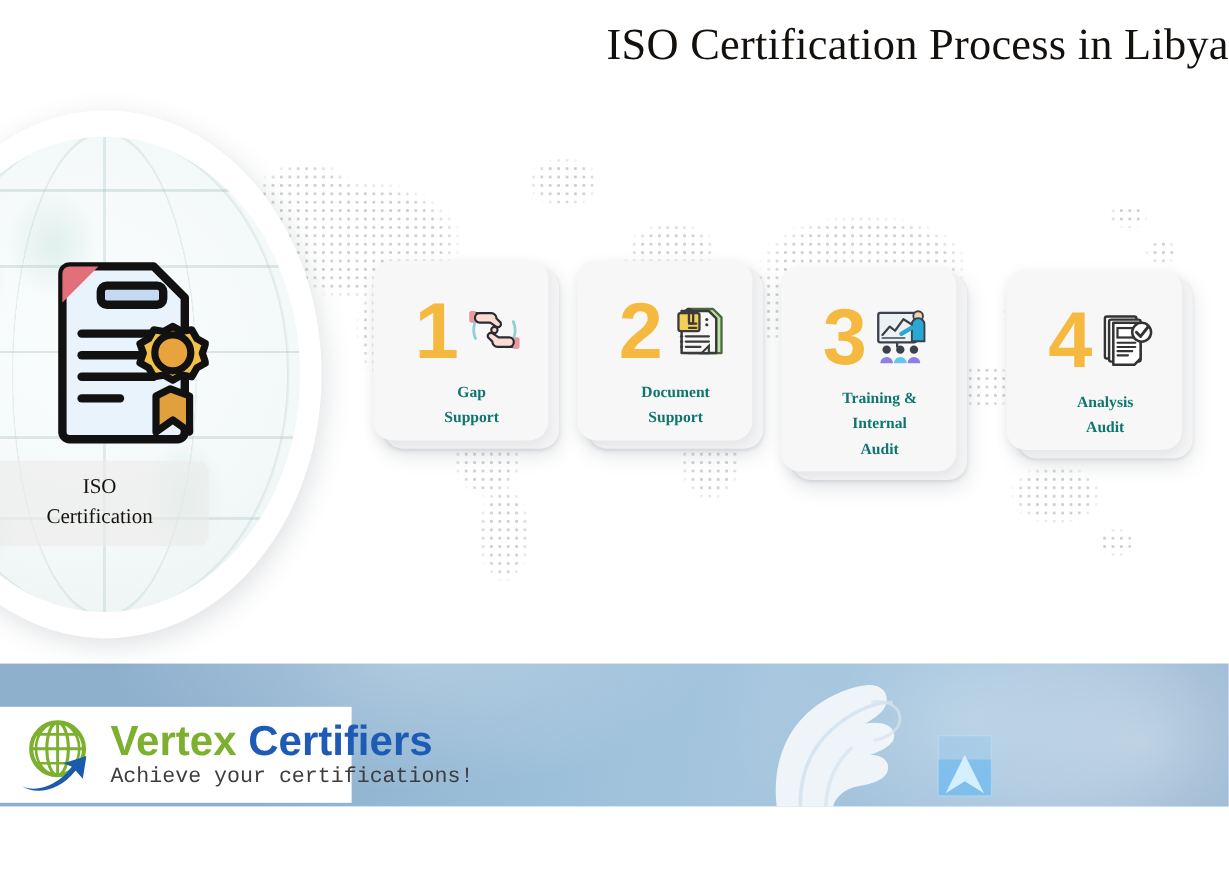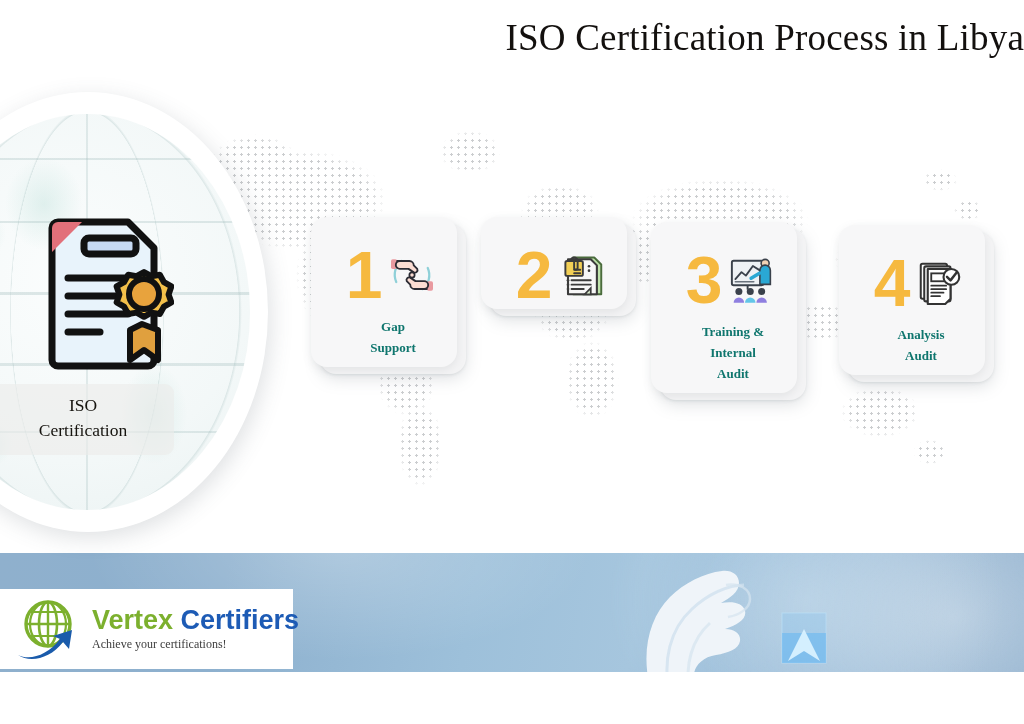--- a/index.html
+++ b/index.html
@@ -265,29 +265,29 @@
     z-index: 22;
     display: flex;
     align-items: center;
     padding-left: 14px;
   }
   .logo-mark { width: 74px; height: 64px; flex: none; }
   .logo-text { margin-left: 4px; }
   .logo-name {
     font-family: "Liberation Sans", sans-serif;
     font-weight: bold;
-    font-size: 27px;
+    font-size: 35px;
     line-height: 1.05;
     white-space: nowrap;
   }
   .logo-name .v { color: #7cb02e; }
   .logo-name .c { color: #1d5bb5; }
   .logo-tag {
-    font-family: Liberation Serif, serif;
-    font-size: 12px;
+    font-family: Liberation Mono, monospace;
+    font-size: 18px;
     color: #3d3d3d;
     margin-top: 2px;
     white-space: nowrap;
   }
 </style>
 </head>
 <body>
 
 <div id="stage">
 
@@ -360,20 +360,24 @@
           <line x1="20" y1="48" x2="34" y2="48"></line>
         </g>
         <g fill="#3b3b3b">
           <circle cx="40" cy="22" r="1.5"></circle>
             <circle cx="40" cy="27" r="1.5"></circle>
           <circle cx="16" cy="38" r="1.5"></circle>
             <circle cx="16" cy="43" r="1.5"></circle>
             <circle cx="16" cy="48" r="1.5"></circle>
         </g>
       </svg>
+    </div>
+    <div class="card-label">
+      <span>Document</span><br>
+      <span>Support</span>
     </div>
   </div>
 
   <div class="card" id="card-3">
     <div class="card-top">
       <div class="card-num">3</div>
       <svg class="card-ico" viewBox="0 0 64 64">
         <rect x="9" y="10" width="36" height="28" rx="2" fill="#eef1f4" stroke="#3a414b" stroke-width="2.2"></rect>
         <polyline points="13,31 20,23 25,27 33,16 41,21" fill="none" stroke="#3a414b" stroke-width="2.1" stroke-linecap="round" stroke-linejoin="round"></polyline>
         <g stroke="#6a737d" stroke-width="1.9" stroke-linecap="round">

